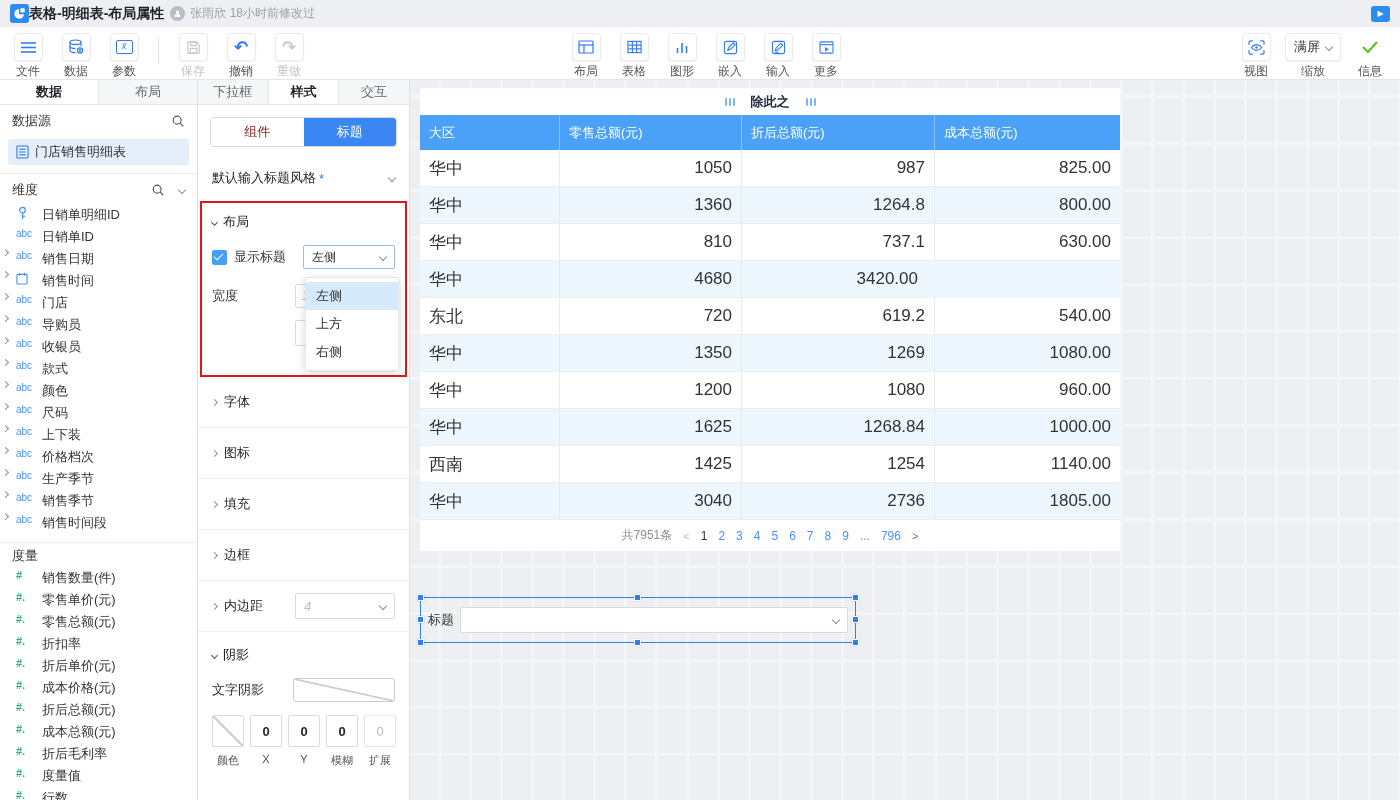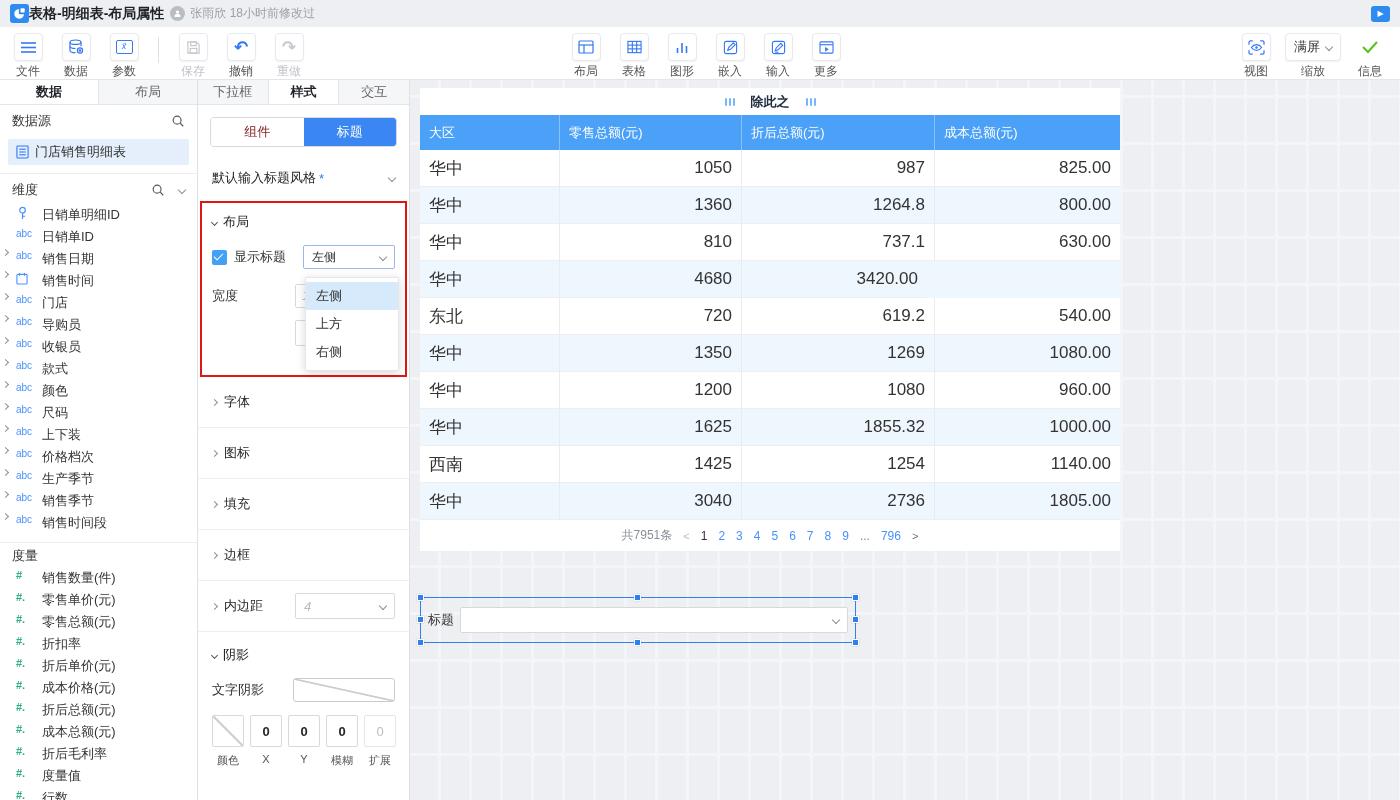--- a/index.html
+++ b/index.html
@@ -724,21 +724,21 @@
         </div>
         <div class="trow">
           <div class="c w1">华中</div>
           <div class="c w2 num">1200</div>
           <div class="c w3 num">1080</div>
           <div class="c w4 num">960.00</div>
         </div>
         <div class="trow alt">
           <div class="c w1">华中</div>
           <div class="c w2 num">1625</div>
-          <div class="c w3 num">1855.32</div>
+          <div class="c w3 num">1268.84</div>
           <div class="c w4 num">1000.00</div>
         </div>
         <div class="trow">
           <div class="c w1">西南</div>
           <div class="c w2 num">1425</div>
           <div class="c w3 num">1254</div>
           <div class="c w4 num">1140.00</div>
         </div>
         <div class="trow alt">
           <div class="c w1">华中</div>

